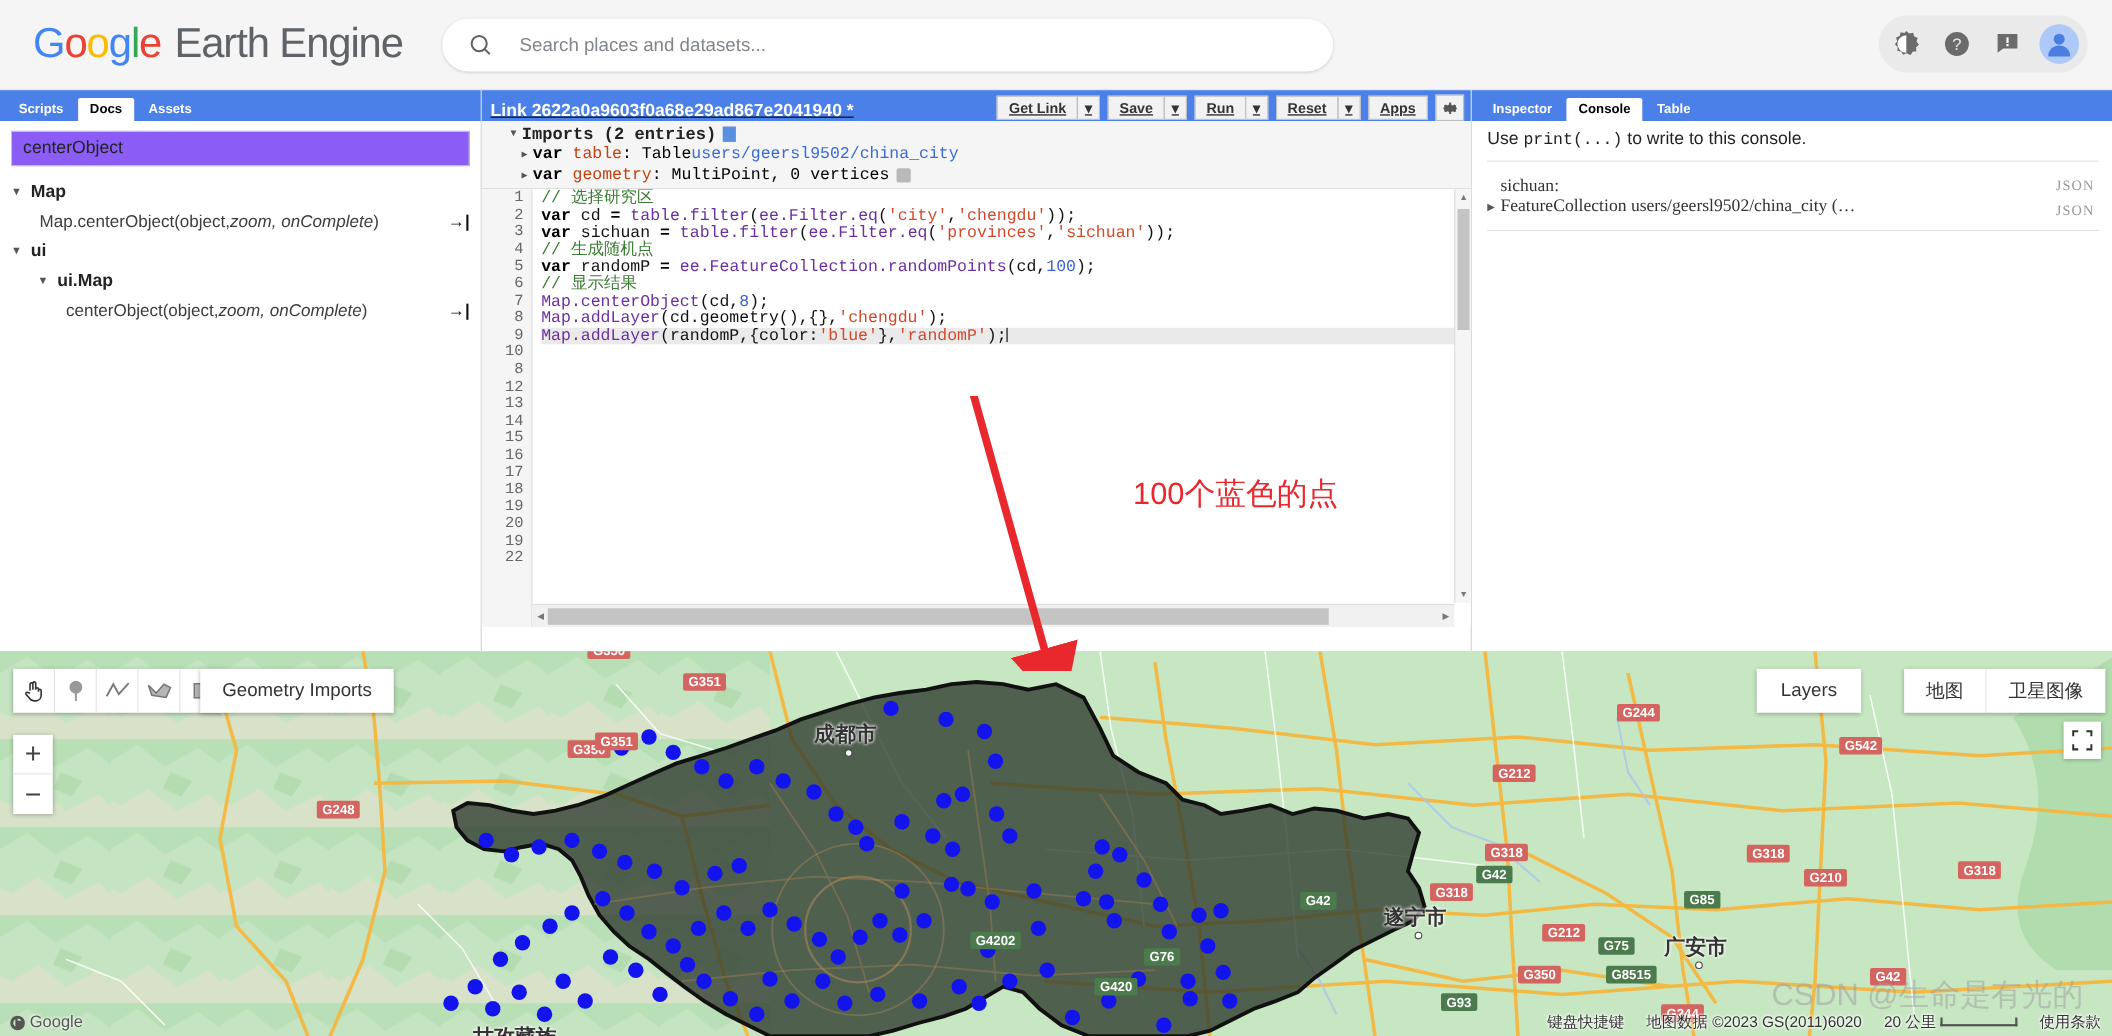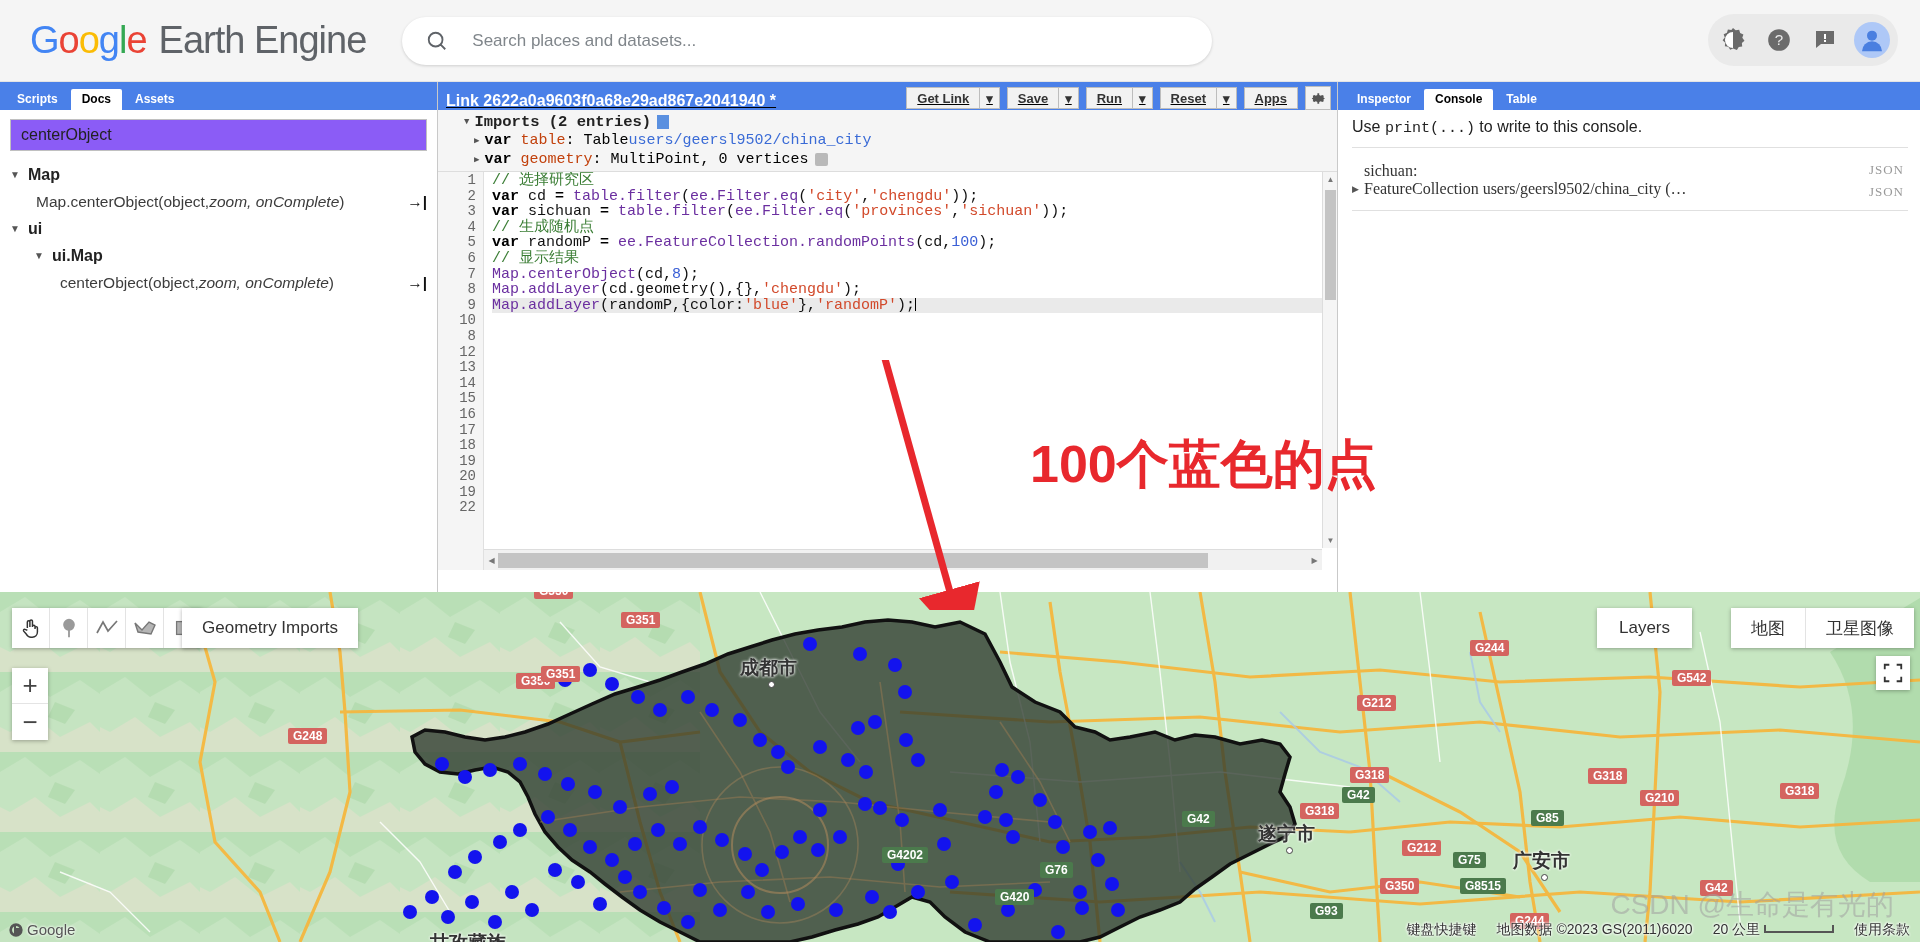--- a/index.html
+++ b/index.html
@@ -226,21 +226,21 @@
   .scalebar { width:70px; height:8px; border:2px solid #555; border-top:none; display:inline-block; vertical-align:1px;}
   .watermark {
     position:absolute; right:26px; bottom:18px;
     font-size:28px; color:rgba(160,160,160,0.55); white-space:nowrap;
     font-family:"Liberation Sans", sans-serif;
   }
 
   
   .annot-text {
     position:absolute; left:1030px; top:430px;
-    font-size:52px; font-weight:bold; color:#e8282d;
+    font-size:28px; font-weight:normal; color:#e8282d;
     font-family:"Liberation Sans", sans-serif; white-space:nowrap;
   }
   .annot-arrow { position:absolute; left:880px; top:360px; width:260px; height:250px; pointer-events:none; }
 
   .road-label {
     position:absolute; font-size:12px; color:#fff; font-weight:bold;
     padding:1px 5px; border-radius:2px; white-space:nowrap;
   }
   .rl-red { background:#d4645f; }
   .rl-green { background:#4b7a4c; }

